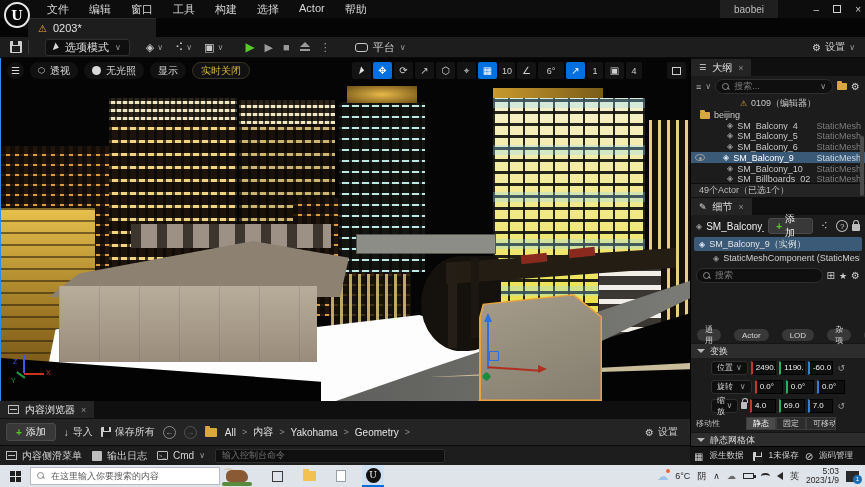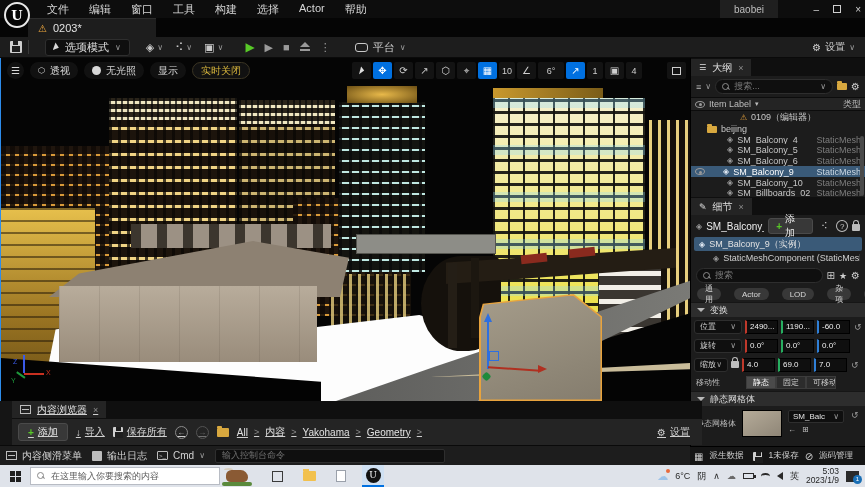--- a/index.html
+++ b/index.html
@@ -111,43 +111,43 @@
   .dname { font-size:10px; color:#ececec; max-width:58px; overflow:hidden; white-space:nowrap; }
   .addbtn { display:flex; align-items:center; gap:3px; background:#383838; border:1px solid #4a4a4a; border-radius:3px; height:16px; padding:0 7px; font-size:10px; color:#efefef; }
   .addbtn .plus { color:#58c928; font-weight:bold; }
   .dico { width:16px; height:14px; display:flex; align-items:center; justify-content:center; color:#bdbdbd; font-size:9px; }
   .qmark { width:12px; height:12px; border:1px solid #bdbdbd; border-radius:50%; font-size:8px; display:flex; align-items:center; justify-content:center; }
   .i-lock { position:relative; width:8px; height:7px; background:#bdbdbd; border-radius:1px; margin-top:3px;}
   .i-lock::before { content:""; position:absolute; left:1px; top:-4px; width:4px; height:4px; border:1.5px solid #bdbdbd; border-bottom:none; border-radius:3px 3px 0 0; }
   .irow { display:flex; align-items:center; gap:4px; height:14px; padding:0 5px; font-size:9px; color:#e2e2e2; }
   .irow.sel { background:#3a5a78; border-radius:2px; margin:0 3px; }
   .irow.comp { padding-left:22px; color:#cfcfcf; }
-  .chiprow { display:flex; gap:13px; padding:2px 6px; }
+  .chiprow { display:flex; gap:13px; padding:2px 6px;margin-top:41px; }
   .chip { background:#383838; border-radius:8px; height:12px; padding:0 8px; font-size:8px; color:#d8d8d8; display:flex; align-items:center; }
   .chip.on { background:#0070e0; color:#fff; }
   .sechead { display:flex; align-items:center; gap:5px; height:15px; background:#2d2d2d; border-top:1px solid #161616; padding:0 6px; font-size:9px; color:#dedede; }
   .tri-down { width:0; height:0; border-left:4px solid transparent; border-right:4px solid transparent; border-top:4px solid #b8b8b8; }
-  .trow { display:flex; align-items:center; gap:3px; height:19px; padding:0 3px; }
+  .trow { display:flex; align-items:center; gap:3px; height:19px; padding:0 20px; }
   .tlabel { display:flex; align-items:center; justify-content:space-between; background:#0f0f0f; border:1px solid #2e2e2e; border-radius:3px; width:48px; height:14px; padding:0 5px; font-size:8px; color:#d8d8d8; }
   .vbox { display:flex; align-items:center; background:#0f0f0f; border:1px solid #000; height:14px; padding:0 3px; font-size:8px; color:#efefef; width:33px; overflow:hidden; white-space:nowrap;}
   .vbox.r { border-left:2px solid #c0392b; }
   .vbox.g { border-left:2px solid #27ae60; }
   .vbox.b { border-left:2px solid #2f7fd6; }
   .reset { color:#9a9a9a; font-size:9px; margin-left:1px; }
   .mobrow { display:flex; align-items:center; height:17px; padding:0 5px; font-size:8px; color:#bdbdbd; }
   .seg { display:flex; margin-left:26px; }
   .seg span { background:#2c2c2c; border:1px solid #3c3c3c; height:13px; padding:0 6px; font-size:8px; display:flex; align-items:center; color:#cfcfcf; max-width:30px; overflow:hidden; white-space:nowrap;}
   .seg span.on { background:#4a4a4a; color:#fff; }
   .meshrow { display:flex; align-items:flex-start; gap:6px; padding:4px 5px 0 5px; }
   .meshthumb { width:40px; height:27px; background:linear-gradient(150deg,#b5ab99,#8f8677); border:1px solid #000; }
   .meshsel { display:flex; align-items:center; justify-content:space-between; background:#0f0f0f; border:1px solid #2e2e2e; border-radius:2px; width:56px; height:13px; padding:0 4px; font-size:8px; color:#e2e2e2; }
   .rstatus { position:absolute; left:690px; top:446px; width:175px; height:19px; background:#151515; border-top:1px solid #000; display:flex; align-items:center; gap:6px; padding:0 4px; font-size:8.5px; color:#cfcfcf; }
 
   
-  .cb { position:absolute; left:12px; top:401px; width:690px; height:44px; background:#fde047;text-decoration:underline; }
+  .cb { position:absolute; left:0; top:401px; width:690px; height:44px; background:#fde047; }
   .cb-tabbar { height:18px; background:#0f0f0f; display:flex; }
   .cb-toolbar { height:26px; display:flex; align-items:center; gap:8px; padding:0 6px; background:#242424; }
   .cb-add { display:flex; align-items:center; gap:4px; background:#383838; border:1px solid #4a4a4a; border-radius:3px; height:18px; padding:0 9px; font-size:10px; color:#efefef; }
   .cb-it { display:flex; align-items:center; gap:4px; font-size:10px; color:#d8d8d8; }
   .navcirc { width:13px; height:13px; border:1px solid #8a8a8a; border-radius:50%; display:flex; align-items:center; justify-content:center; font-size:8px; color:#bdbdbd; }
   .navcirc.dim { opacity:.45; }
   .crumbs { display:flex; align-items:center; gap:6px; font-size:10px; color:#e2e2e2; }
   .crumbs .gt { color:#8d8d8d; font-size:9px; }
   .cb-settings { margin-left:auto; display:flex; gap:4px; align-items:center; font-size:10px; color:#cfcfcf; padding-right:6px;}
 
@@ -400,32 +400,26 @@
       <span style="font-size:9px;color:#bdbdbd">≡</span>
       <span class="caret">∨</span>
       <div class="searchbox">
         <span class="i-mag"></span>
         <span>搜索...</span>
         <span class="caret" style="margin-left:auto">∨</span>
       </div>
       <span class="i-folder"></span>
       <span style="font-size:10px">⚙</span>
     </div>
-    <div class="ocols">
-      <span class="i-eye"></span>
-      <span>Item Label</span>
-      <span style="font-size:7px">▾</span>
-      <span style="margin-left:auto">类型</span>
-    </div>
     <div style="height:86px;overflow:hidden;position:relative">
       <div class="orow" style="justify-content:center;height:12px">
         <span class="warn" style="font-size:8px">⚠</span>
         <span>0109（编辑器）</span>
       </div>
-      <div class="orow" style="padding-left:16px;height:12px">
+      <div class="orow" style="padding-left:9px;height:12px">
         <span class="i-folder"></span>
         <span>beijing</span>
       </div>
       <div class="orow" style="padding-left:36px;height:9px;overflow:hidden">
         <span class="i-mesh">◈</span>
         <span>SM_Balcony_4</span>
         <span class="typ">StaticMesh</span>
       </div>
       <div class="orow" style="padding-left:36px">
         <span class="i-mesh">◈</span>
@@ -447,20 +441,23 @@
         <span class="i-mesh">◈</span>
         <span>SM_Balcony_10</span>
         <span class="typ">StaticMesh</span>
       </div>
       <div class="orow" style="padding-left:36px;height:9px;overflow:hidden">
         <span class="i-mesh">◈</span>
         <span>SM_Billboards_02</span>
         <span class="typ">StaticMesh</span>
       </div>
     </div>
+    <div class="ofoot">
+        <span>49个Actor（已选1个）</span>
+      </div>
     <div class="oscroll"></div>
 
     <div class="ptabbar">
       <div class="ptab">
         <span style="font-size:9px">✎</span>
         <span>细节</span>
         <span class="x">×</span>
       </div>
     </div>
     <div class="dhead">

